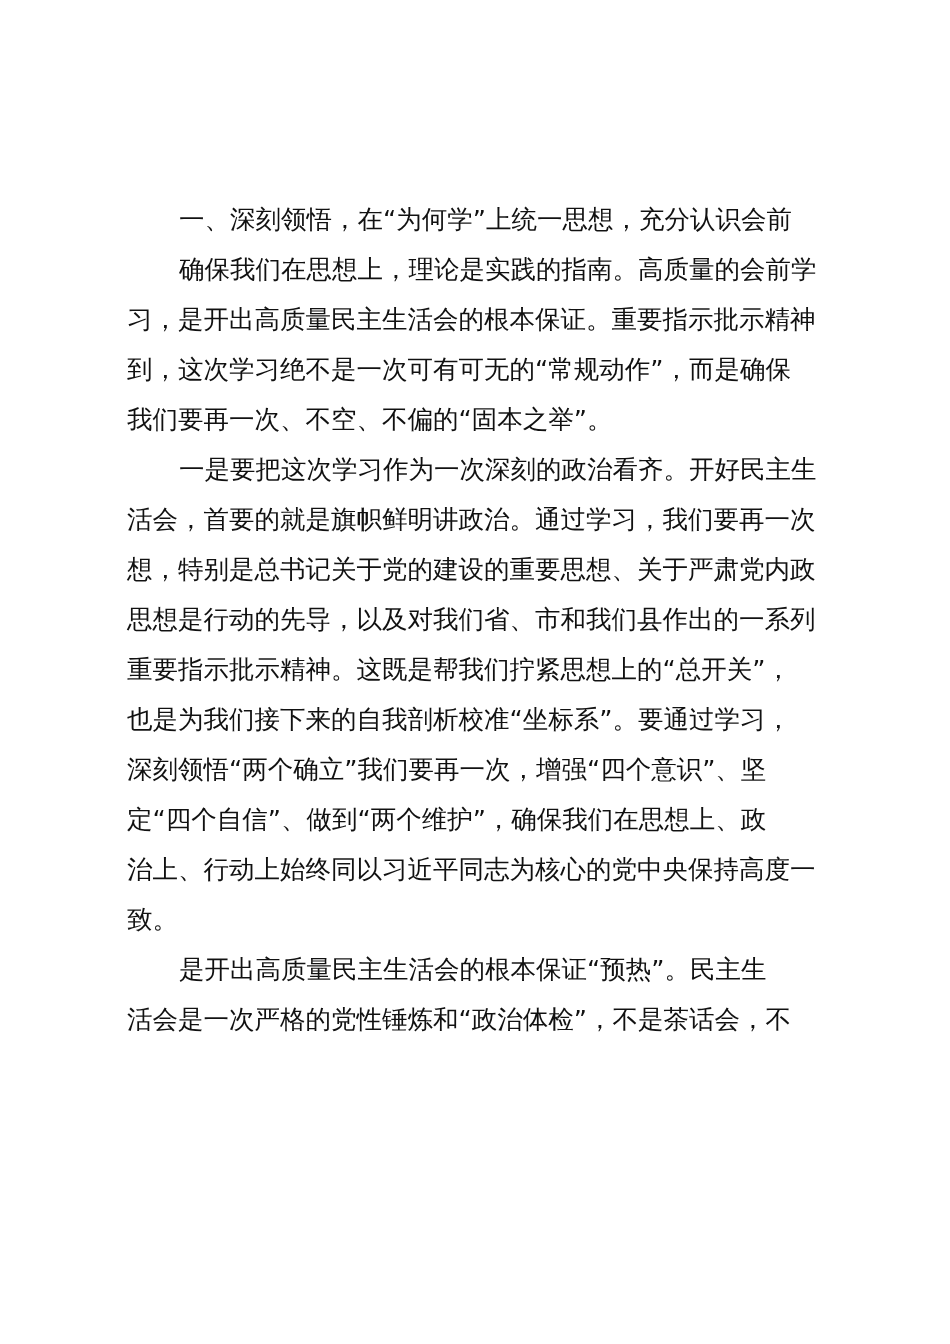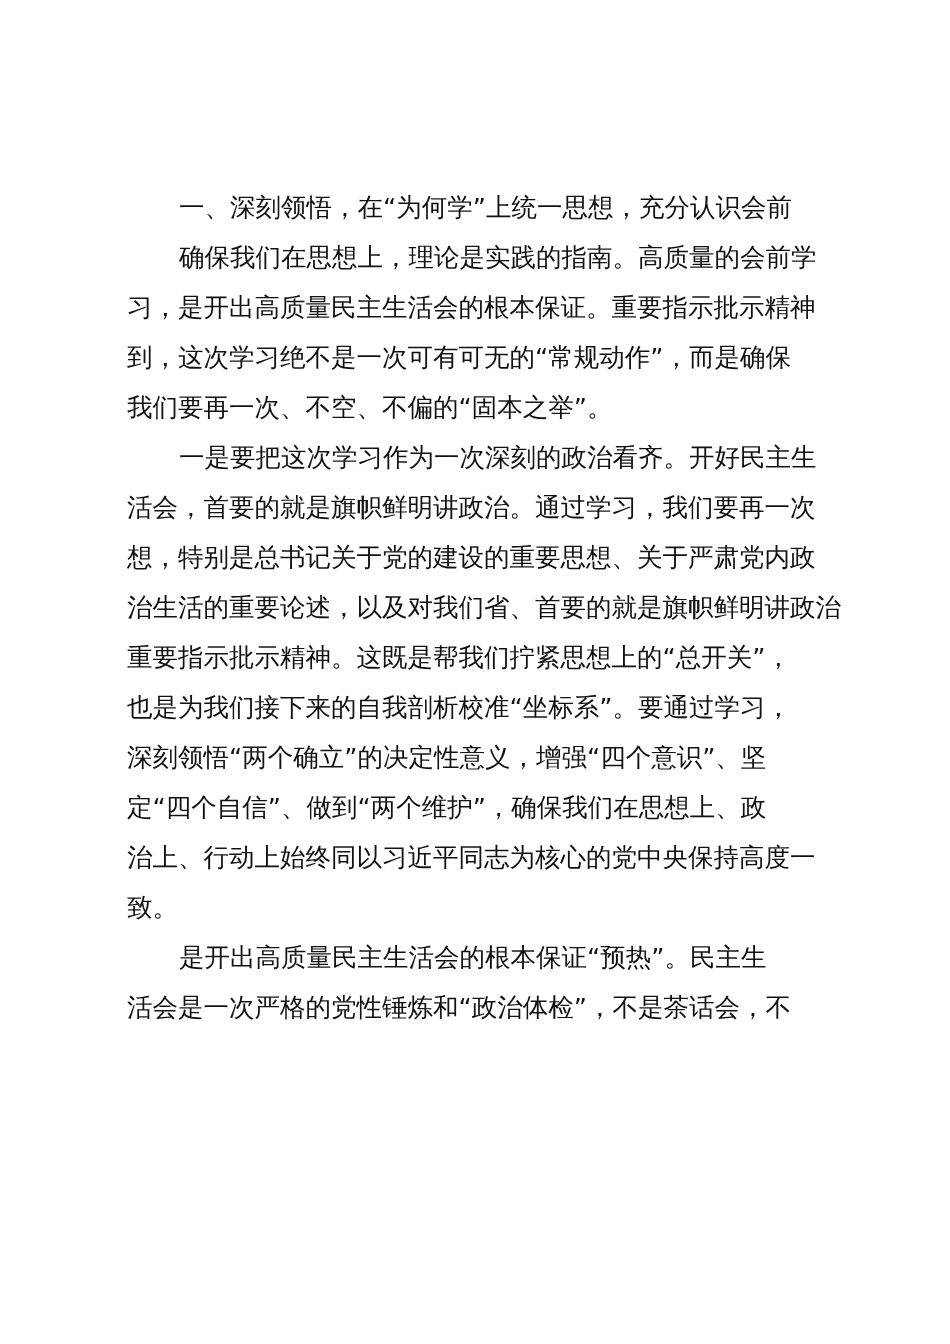--- a/index.html
+++ b/index.html
@@ -11,21 +11,21 @@
       width: 950px;
       height: 1344px;
       position: relative;
       overflow: hidden;
       font-family: "DejaVu Sans", "Liberation Sans", sans-serif;
       color: #111111;
     }
     .page {
       position: absolute;
       left: 127px;
-      top: 182px;
+      top: 194px;
       width: 704px;
     }
     .line {
       height: 50px;
       line-height: 50px;
       font-size: 25.5px;
       white-space: nowrap;
       letter-spacing: 0px;
       overflow: visible;
     }
@@ -46,24 +46,24 @@
     <div class="line indent">确保我们在思想上，理论是实践的指南。高质量的会前学</div>
     <div class="line">习，是开出高质量民主生活会的根本保证。重要指示批示精神</div>
     <div class="line">到，这次学习绝不是一次可有可无的“常规动作”，而是确保</div>
     <div class="line">我们要再一次、不空、不偏的“固本之举”。</div>
   </div>
 
   <div>
     <div class="line indent">一是要把这次学习作为一次深刻的政治看齐。开好民主生</div>
     <div class="line">活会，首要的就是旗帜鲜明讲政治。通过学习，我们要再一次</div>
     <div class="line">想，特别是总书记关于党的建设的重要思想、关于严肃党内政</div>
-    <div class="line">治生活的重要论述，以及对我们省、首要的就是旗帜鲜明讲政治</div>
+    <div class="line">思想是行动的先导，以及对我们省、市和我们县作出的一系列</div>
     <div class="line">重要指示批示精神。这既是帮我们拧紧思想上的“总开关”，</div>
     <div class="line">也是为我们接下来的自我剖析校准“坐标系”。要通过学习，</div>
-    <div class="line">深刻领悟“两个确立”的决定性意义，增强“四个意识”、坚</div>
+    <div class="line">深刻领悟“两个确立”我们要再一次，增强“四个意识”、坚</div>
     <div class="line">定“四个自信”、做到“两个维护”，确保我们在思想上、政</div>
     <div class="line">治上、行动上始终同以习近平同志为核心的党中央保持高度一</div>
     <div class="line">致。</div>
   </div>
 
   <div>
     <div class="line indent">是开出高质量民主生活会的根本保证“预热”。民主生</div>
     <div class="line">活会是一次严格的党性锤炼和“政治体检”，不是茶话会，不</div>
   </div>
 

